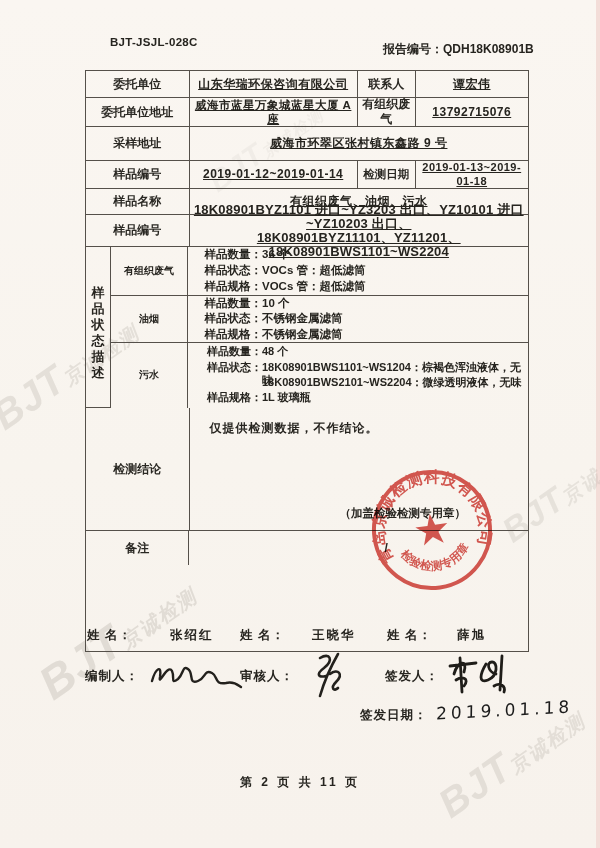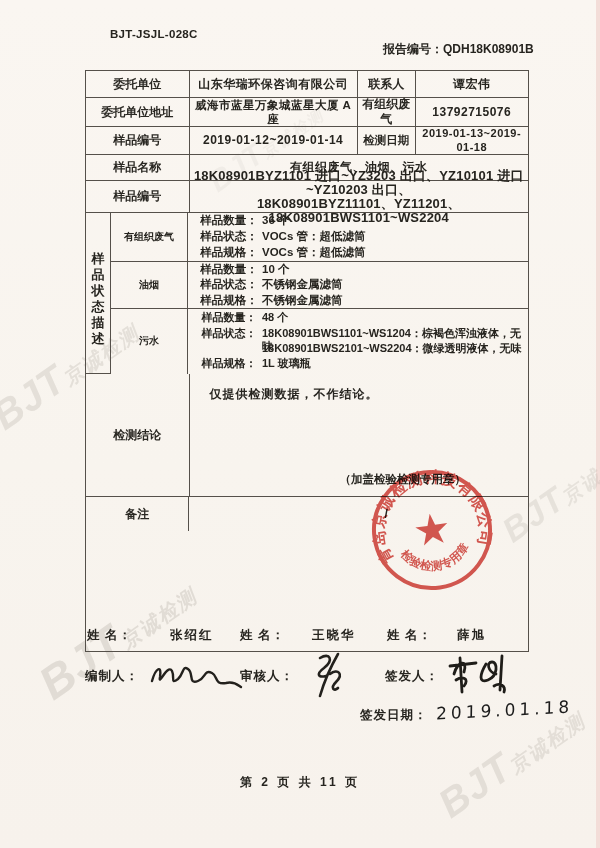--- a/index.html
+++ b/index.html
@@ -10,46 +10,46 @@
     font-family:"Liberation Sans","DejaVu Sans",sans-serif;
     color:#26241f;
   }
   .edge-strip{position:absolute;right:0;top:0;width:4px;height:848px;background:#f3ddd8;}
   
   .wm{position:absolute;transform:rotate(-35deg);color:#b7b1a8;font-weight:700;
       font-style:italic;white-space:nowrap;pointer-events:none;}
   .wm .wm-logo{font-size:40px;letter-spacing:1px;}
   .wm .wm-name{font-size:20px;letter-spacing:2px;}
   
-  .form-code{position:absolute;left:110px;top:28px;font-size:11.5px;font-weight:700;letter-spacing:.3px;}
+  .form-code{position:absolute;left:110px;top:36px;font-size:11.5px;font-weight:700;letter-spacing:.3px;}
   .report-no{position:absolute;left:383px;top:41px;font-size:12px;font-weight:700;}
   
   .tbl{position:absolute;left:85px;top:70px;width:444px;height:582px;
        border:1.6px solid #55504a;box-sizing:border-box;display:flex;flex-direction:column;
        font-size:12px;}
   .tr{display:flex;box-sizing:border-box;}
   .td{box-sizing:border-box;border-right:1px solid #55504a;border-bottom:1px solid #55504a;
       display:flex;align-items:center;justify-content:center;text-align:center;
       font-weight:700;line-height:1.25;}
   .td.nr{border-right:none;}
   .tr.nb .td{border-bottom:none;}
   .lbl{color:#2a2823;}
-  .val{letter-spacing:.5px;}
+  .val{letter-spacing:.5px;text-decoration:underline;}
   .two-line{flex-direction:column;font-size:13px;line-height:14px;letter-spacing:.2px;}
   
   .vlabel{width:27px;}
   .vlabel span{display:block;width:14px;word-break:break-all;line-height:16px;font-size:13px;text-align:center;margin-top:12px;}
   .statcol{width:417px;display:flex;flex-direction:column;box-sizing:border-box;}
   .srow{display:flex;box-sizing:border-box;}
   .cat{width:77px;font-size:10px;}
   .content{width:340px;flex-direction:column;align-items:flex-start;justify-content:center;
            padding-left:8px;font-size:11.5px;}
   .line{display:flex;align-items:flex-start;height:16px;}
   .line.tall{height:auto;}
-  .llab{width:66px;flex:0 0 66px;text-align:center;}
+  .llab{width:66px;flex:0 0 66px;text-align:right;}
   .lval{text-align:left;}
   .stack{display:flex;flex-direction:column;}
   .stack span{height:15px;}
   
   .conclusion{position:relative;width:340px;display:block;}
   .conclusion-text{position:absolute;left:20px;top:13px;font-weight:700;letter-spacing:1px;}
   .stamp-note{position:absolute;right:62px;bottom:10px;font-weight:700;font-size:11.5px;}
   .remark-val{padding-left:55px;}
   
   .stamp{position:absolute;left:362px;top:460px;width:140px;height:140px;
@@ -101,20 +101,24 @@
       <div class="td val nr" style="width:113px">谭宏伟</div>
     </div>
 
     <div class="tr" style="height:29px">
       <div class="td lbl" style="width:104px">委托单位地址</div>
       <div class="td val" style="width:169px;font-size:11.5px">威海市蓝星万象城蓝星大厦 A 座</div>
       <div class="td lbl" style="width:58px">有组织废气</div>
       <div class="td val nr" style="width:113px">13792715076</div>
     </div>
 
+    <div class="tr" style="height:34px">
+      <div class="td lbl" style="width:104px">采样地址</div>
+      <div class="td val nr" style="width:340px">威海市环翠区张村镇东鑫路 9 号</div>
+    </div>
 
     <div class="tr" style="height:28px">
       <div class="td lbl" style="width:104px">样品编号</div>
       <div class="td val" style="width:169px">2019-01-12~2019-01-14</div>
       <div class="td lbl" style="width:58px;font-size:11.5px">检测日期</div>
       <div class="td val nr" style="width:113px;font-size:11px">2019-01-13~2019-01-18</div>
     </div>
 
     <div class="tr" style="height:26px">
       <div class="td lbl" style="width:104px">样品名称</div>

